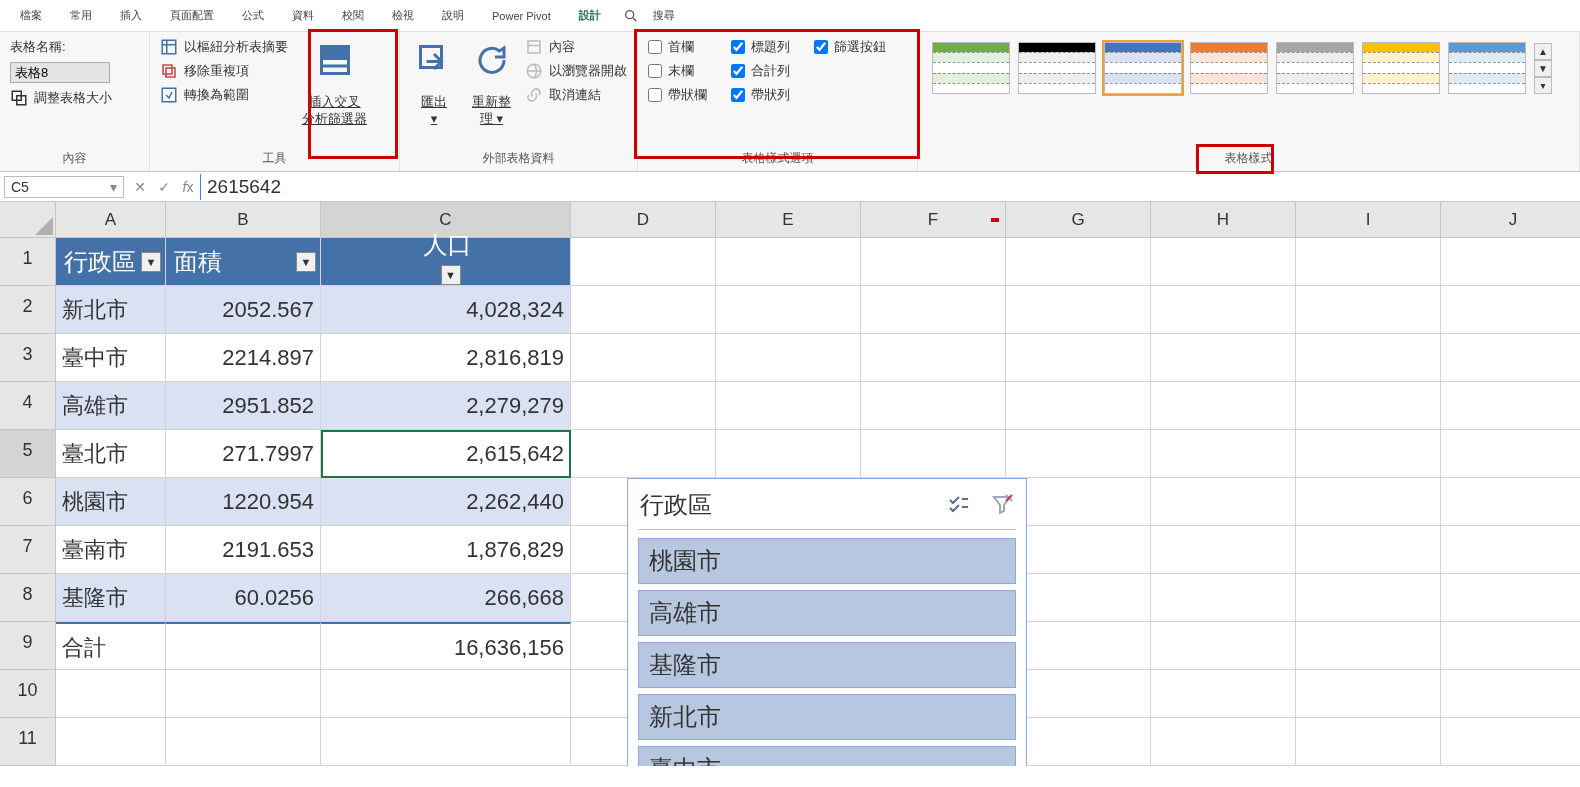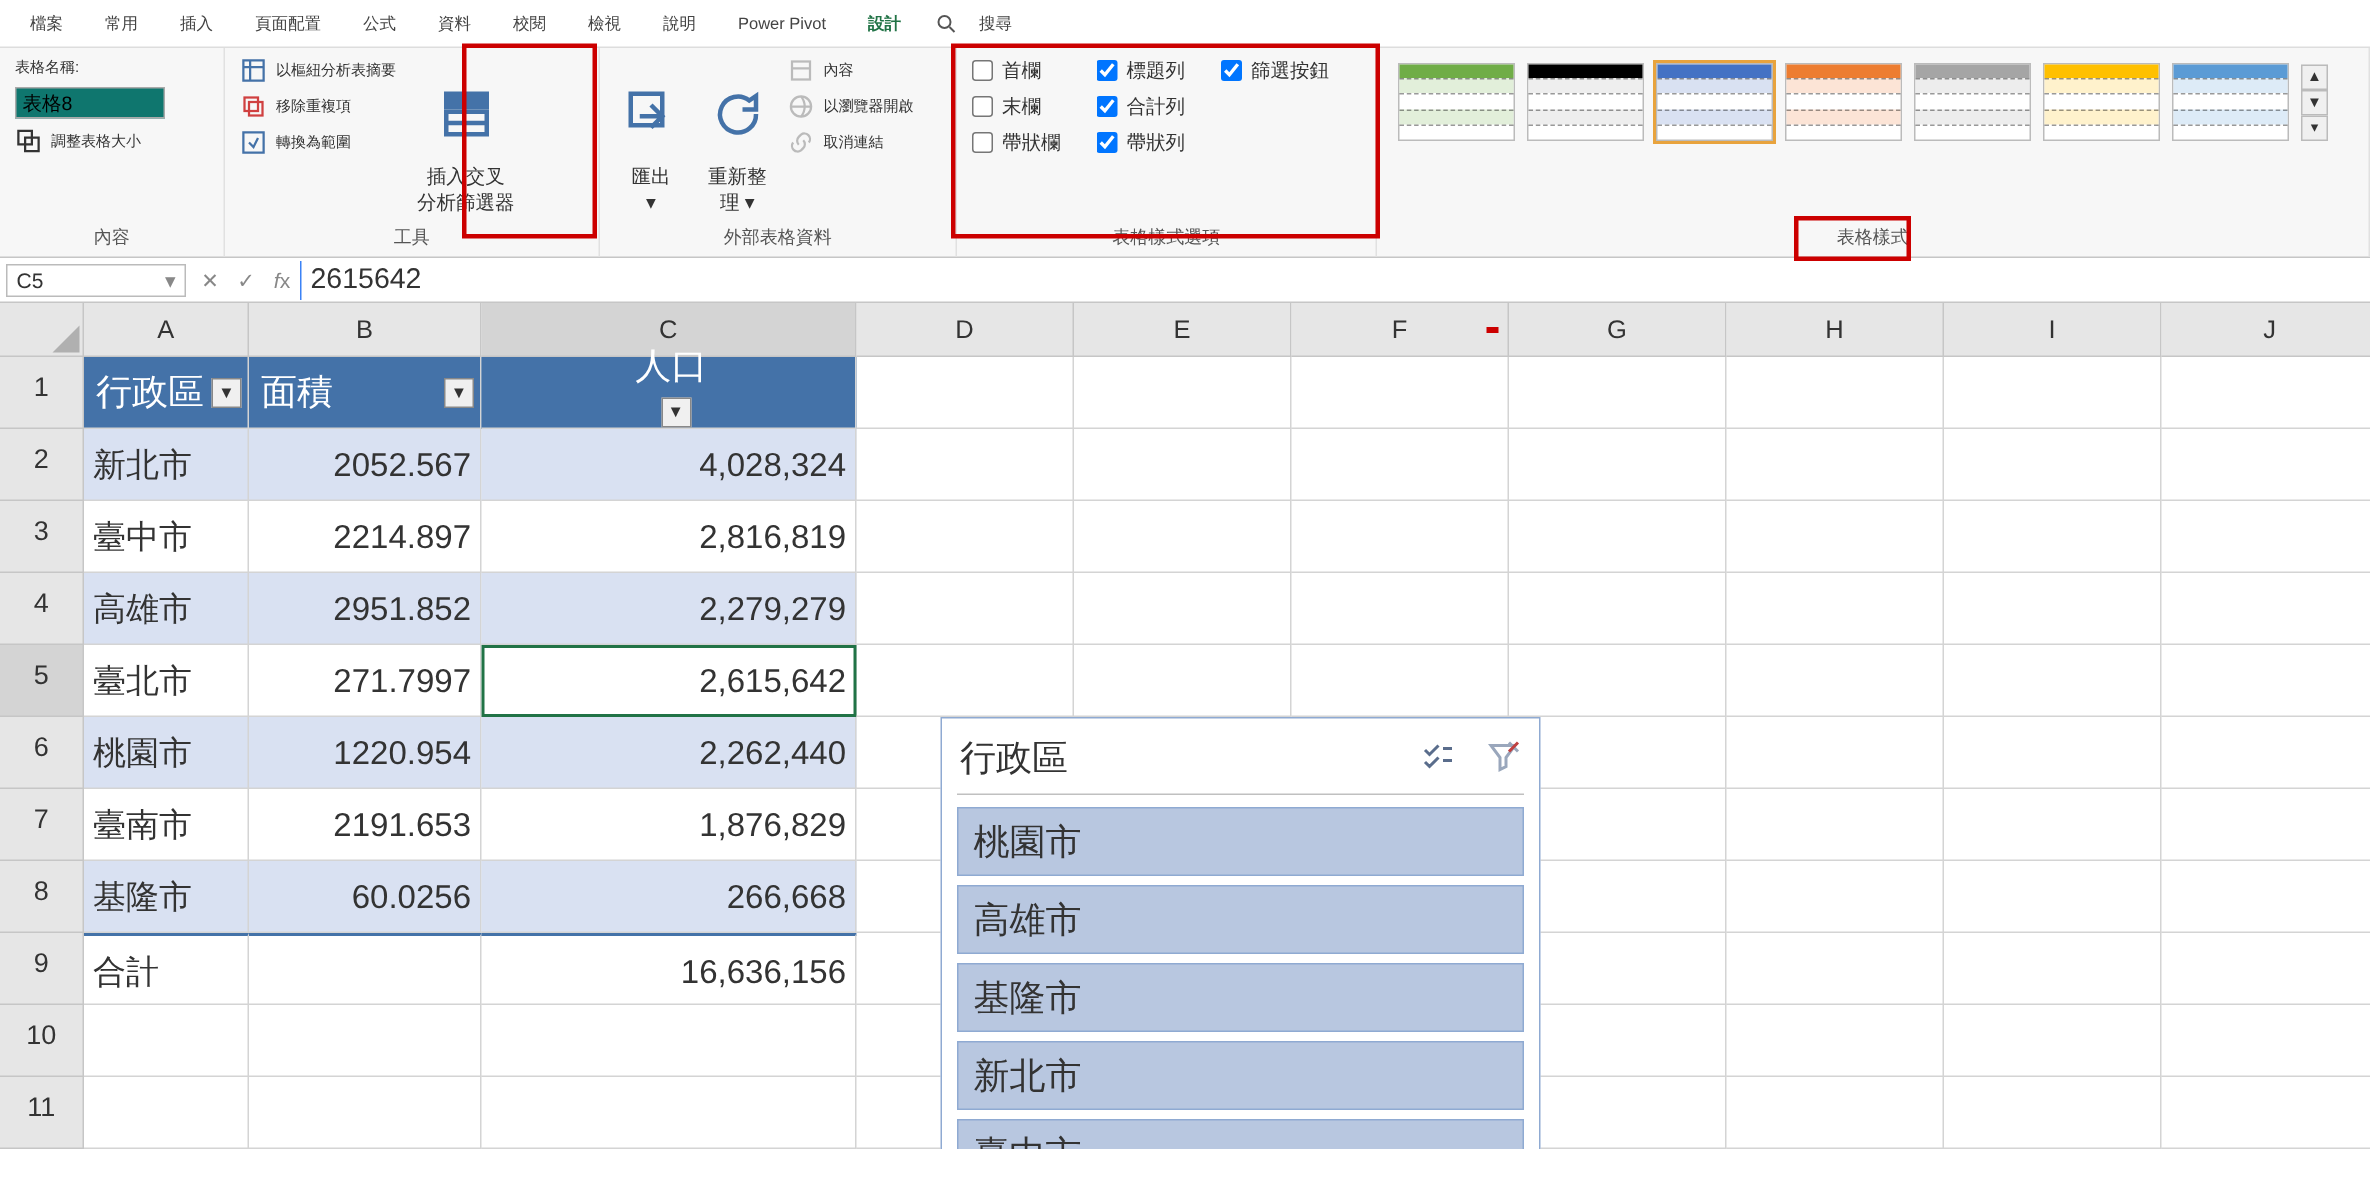--- a/index.html
+++ b/index.html
@@ -7,29 +7,29 @@
     
     .menu { display:flex; align-items:center; padding:0 6px; height:32px; background:#fff; border-bottom:1px solid #ddd; }
     .menu-item { padding:4px 14px; font-size:11px; color:#444; cursor:pointer; }
     .menu-item.active { color:#217346; font-weight:600; }
     .search-ico { margin-left:8px; width:16px; height:16px; color:#555; }
     
     .ribbon { display:flex; height:140px; background:#f7f7f7; border-bottom:1px solid #c6c6c6; }
     .group { display:flex; flex-direction:column; justify-content:space-between; padding:6px 10px 2px 10px; border-right:1px solid #e1e1e1; position:relative; }
     .group-label { text-align:center; font-size:12px; color:#555; padding:2px 0; }
     .group-body { display:flex; gap:8px; flex:1; }
-    .ctrl { display:flex; align-items:center; gap:6px; color:#333; font-size:10px; }
-    .big-btn { display:flex; flex-direction:column; align-items:center; justify-content:flex-end; gap:16px; text-align:center; padding:4px 6px; font-size:13px; line-height:1.3; }
+    .ctrl { display:flex; align-items:center; gap:6px; color:#333; font-size:13px; }
+    .big-btn { display:flex; flex-direction:column; align-items:center; justify-content:flex-start; gap:16px; text-align:center; padding:4px 6px; font-size:13px; line-height:1.3;text-decoration:underline; }
     .big-btn .ico { width:36px; height:36px; }
     .ico { width:18px; height:18px; display:inline-block; }
     .stack { display:flex; flex-direction:column; gap:6px; justify-content:flex-start; }
     .chk { display:flex; align-items:center; gap:6px; font-size:13px; }
     .chk input { width:14px; height:14px; }
     .disabled { color:#aaa; }
-    .tbl-name-input { width:100px; border:1px solid #aaa; font-size:13px; padding:2px 4px; background:#0f766e; }
+    .tbl-name-input { width:100px; border:1px solid #aaa; font-size:13px; padding:2px 4px; background:#e5e5e5; }
     .redbox { position:absolute; border:3px solid #cc0000; pointer-events:none; }
     
     .styles-wrap { display:flex; gap:8px; align-items:center; padding:4px; }
     .thumb { width:78px; height:52px; border:1px solid #bbb; background:#fff; display:flex; flex-direction:column; }
     .thumb .th { height:9px; }
     .thumb .tr { flex:1; border-top:1px dashed rgba(0,0,0,.4); }
     .thumb.sel { outline:2px solid #e8a33d; }
     .scroll-arrows { display:flex; flex-direction:column; gap:0; }
     .sa { width:18px; height:17px; background:#f0f0f0; border:1px solid #bbb; display:flex; align-items:center; justify-content:center; font-size:10px; }
     

